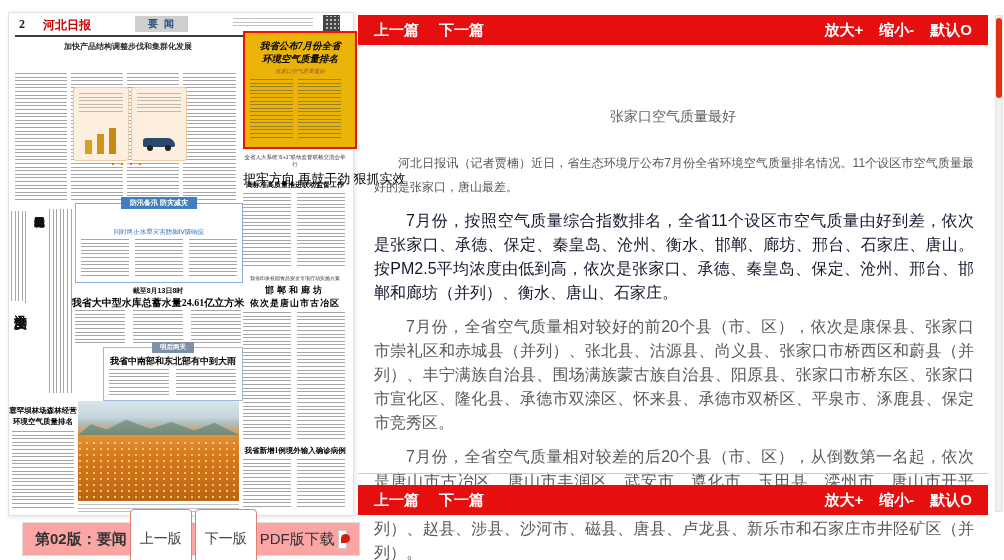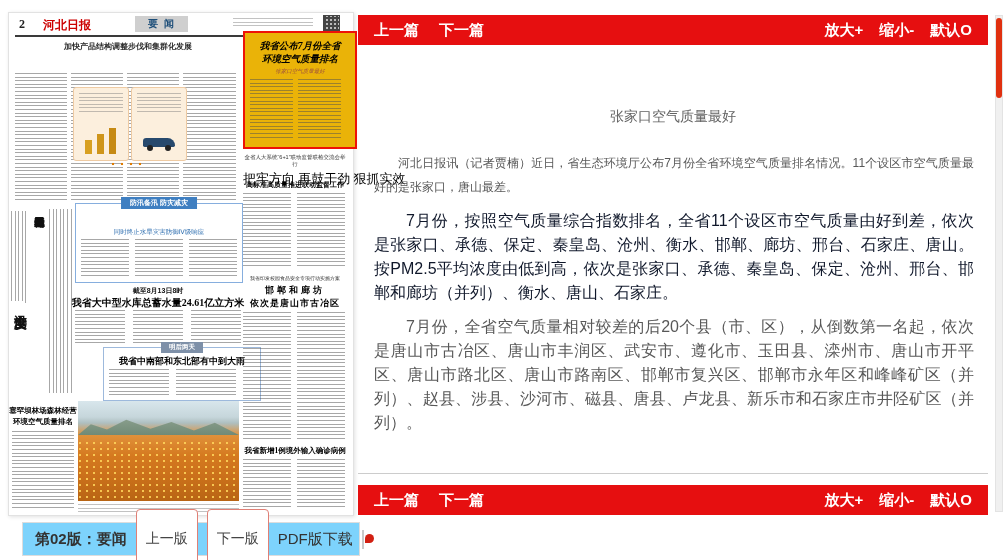--- a/index.html
+++ b/index.html
@@ -18,22 +18,22 @@
   .navgrp{display:flex;gap:20px;}
   .navgrp span{cursor:pointer;white-space:nowrap;}
   
   #paper{left:8px;top:12px;width:344px;height:502px;background:#fff;border:1px solid #e2e2e2;
          box-shadow:1px 1px 4px rgba(0,0,0,.12);}
   .peach{background:#fcefdd;border:1px solid #eecaa2;border-radius:3px;}
   .badge-blue{background:#3f7fc1;color:#fff;font-size:7px;font-weight:bold;padding:1px 9px;white-space:nowrap;}
   .badge-gray{background:#7e90a8;color:#fff;font-size:6.5px;font-weight:bold;padding:1px 8px;white-space:nowrap;}
   .vtext{writing-mode:vertical-rl;text-orientation:upright;}
   
-  #toolbar{left:22px;top:522px;width:338px;height:34px;background:#7dd3fc;border:1px solid #ddd;
-           display:flex;align-items:center;gap:9px;padding:0 12px;box-sizing:border-box;}
+  #toolbar{left:22px;top:522px;width:338px;height:34px;background:#fca5a5;border:1px solid #ddd;
+           display:flex;align-items:center;gap:3px;padding:0 12px;box-sizing:border-box;}
   .btn{background:#fff;border:1px solid #e08076;border-radius:4px;padding:20px 9px;font-size:14px;color:#444;cursor:pointer;white-space:nowrap;}
   
   #sb-track{left:995px;top:15px;width:8px;height:497px;background:#f0f0f0;border:1px solid #e3e3e3;box-sizing:border-box;}
   #sb-thumb{left:0px;top:2px;width:6px;height:80px;background:#e0300f;border-radius:3px;}
   .nowrap{white-space:nowrap;}
 </style>
 </head>
 <body>
 
 <div id="app">
@@ -84,21 +84,21 @@
       <div class="abs ft" style="left:59px;top:35px;width:48px;height:37px;"></div>
       <div class="abs ft" style="left:113px;top:35px;width:48px;height:37px;"></div>
     </div>
 
     <div class="abs ctr nowrap" style="left:66px;top:273px;width:166px;font-size:7px;font-weight:bold;color:#111;">截至8月13日8时</div>
     <div class="abs ctr serif nowrap" style="left:62px;top:283px;width:174px;font-size:10px;font-weight:bold;color:#000;">我省大中型水库总蓄水量24.61亿立方米</div>
     <div class="abs ft" style="left:66px;top:297px;width:50px;height:34px;"></div>
     <div class="abs ft" style="left:124px;top:297px;width:50px;height:34px;"></div>
     <div class="abs ft" style="left:182px;top:297px;width:50px;height:34px;"></div>
 
-    <div class="abs" style="left:94px;top:334px;width:138px;height:52px;border:1px solid #9db9dc;padding-left:18px;">
+    <div class="abs" style="left:94px;top:334px;width:138px;height:52px;border:1px solid #9db9dc;">
       <div class="abs badge-gray" style="left:50%;top:-6px;transform:translateX(-50%);">明后两天</div>
       <div class="abs ctr serif nowrap" style="left:0;top:7px;width:100%;font-size:9px;font-weight:bold;color:#000;">我省中南部和东北部有中到大雨</div>
       <div class="abs ft" style="left:5px;top:21px;width:60px;height:26px;"></div>
       <div class="abs ft" style="left:72px;top:21px;width:60px;height:26px;"></div>
     </div>
 
     <div class="abs ctr serif" style="left:0px;top:392px;width:68px;font-size:7.5px;font-weight:bold;color:#000;line-height:11px;">
       <div>塞罕坝林场森林经营</div>
       <div>环境空气质量排名</div>
     </div>
@@ -160,20 +160,21 @@
         <span>缩小-</span>
         <span>默认O</span>
       </div>
     </div>
 
     <div class="abs ctr" style="left:0;top:108px;width:630px;font-size:14px;color:#636363;">张家口空气质量最好</div>
 
     <div class="abs" style="left:16px;top:151px;width:600px;">
       <p style="margin:0 0 10px;font-size:12px;line-height:24px;color:#585858;text-indent:2em;text-align:justify;">河北日报讯（记者贾楠）近日，省生态环境厅公布7月份全省环境空气质量排名情况。11个设区市空气质量最好的是张家口，唐山最差。</p>
       <p style="margin:0 0 10px;font-size:16px;line-height:24px;color:#0f172a;text-indent:2em;text-align:justify;">7月份，按照空气质量综合指数排名，全省11个设区市空气质量由好到差，依次是张家口、承德、保定、秦皇岛、沧州、衡水、邯郸、廊坊、邢台、石家庄、唐山。按PM2.5平均浓度由低到高，依次是张家口、承德、秦皇岛、保定、沧州、邢台、邯郸和廊坊（并列）、衡水、唐山、石家庄。</p>
+      <p style="margin:0 0 10px;font-size:16px;line-height:24px;color:#585858;text-indent:2em;text-align:justify;">7月份，全省空气质量相对较好的前20个县（市、区），依次是康保县、张家口市崇礼区和赤城县（并列）、张北县、沽源县、尚义县、张家口市桥西区和蔚县（并列）、丰宁满族自治县、围场满族蒙古族自治县、阳原县、张家口市桥东区、张家口市宣化区、隆化县、承德市双滦区、怀来县、承德市双桥区、平泉市、涿鹿县、保定市竞秀区。</p>
       <p style="margin:0;font-size:16px;line-height:24px;color:#585858;text-indent:2em;text-align:justify;">7月份，全省空气质量相对较差的后20个县（市、区），从倒数第一名起，依次是唐山市古冶区、唐山市丰润区、武安市、遵化市、玉田县、滦州市、唐山市开平区、唐山市路北区、唐山市路南区、邯郸市复兴区、邯郸市永年区和峰峰矿区（并列）、赵县、涉县、沙河市、磁县、唐县、卢龙县、新乐市和石家庄市井陉矿区（并列）。</p>
     </div>
 
     <div class="abs" style="left:0;top:473px;width:630px;height:1px;background:#ccc;"></div>
 
     <div class="abs redbar" style="left:0;top:485px;width:630px;height:30px;box-sizing:border-box;">
       <div class="navgrp">
         <span>上一篇</span>
         <span>下一篇</span>
       </div>

